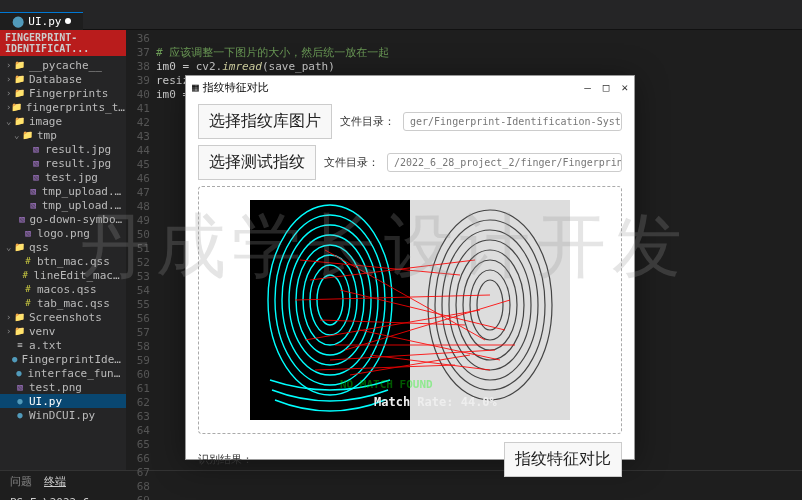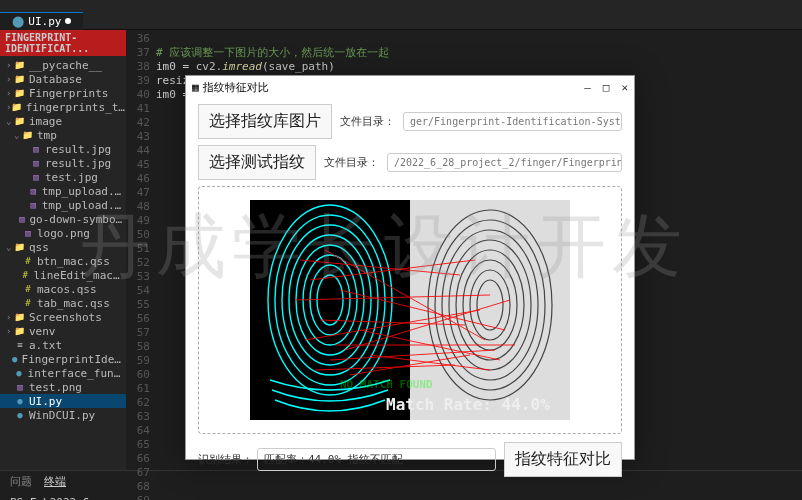--- a/index.html
+++ b/index.html
@@ -40,21 +40,21 @@
 .drow { display:flex; align-items:center; gap:8px; margin-bottom:6px; }
 .dbtn { border:1px solid #ccc; border-radius:0; background:#f8f8f8; padding:6px 10px; color:#222; font-size:16px; min-width:86px; text-align:center;}
 .dlbl { color:#333; font-size:11px; }
 .dinput { flex:1; border:1px solid #ccc; border-radius:3px; padding:3px 6px; color:#777; font-size:10px; background:#fff; overflow:hidden; white-space:nowrap;}
 .imgpanel { border:1px dashed #aaa; border-radius:4px; height:248px; margin-top:2px; display:flex; align-items:center; justify-content:center; position:relative; background:#fff;}
 .fpwrap { display:flex; gap:0; position:relative;}
 .fp { width:160px; height:220px; position:relative; }
 .fpL { background:#000; }
 .fpR { background:#ddd; }
 svg.ridges { position:absolute; inset:0; width:100%; height:100%; }
-.overlayText { position:absolute; top:195px; left:136px; color:#eee; font-size:16px; font-weight:bold; z-index:5;}
+.overlayText { position:absolute; top:195px; left:124px; color:#eee; font-size:12px; font-weight:bold; z-index:5;}
 .overlayMatch { position:absolute; top:178px; left:90px; color:#0f0; font-size:11px; font-weight:bold; z-index:5; opacity:.35;}
 .dfoot { display:flex; align-items:center; gap:8px; margin-top:8px;}
 .dres { display:flex; align-items:center; gap:4px; flex:1;}
 .dresbox { flex:1; border:1px solid #ccc; border-radius:3px; padding:3px 6px; color:#333; font-size:11px;}
 </style>
 </head>
 <body>
 
 <div class="topbar"></div>
 <div class="tabrow">
@@ -357,18 +357,17 @@
               <line x1="120" y1="155" x2="240" y2="170"></line>
           </g>
         </svg>
         <div class="overlayMatch">NO MATCH FOUND</div>
         <div class="overlayText">Match Rate: 44.0%</div>
       </div>
     </div>
     <div class="dfoot">
       <div class="dres">
         <span class="dlbl">识别结果：</span>
-        <div class="dresbox">匹配率：44.0% 指纹不匹配</div>
       </div>
       <div class="dbtn">指纹特征对比</div>
     </div>
   </div>
 </div>
 
 </body></html>

